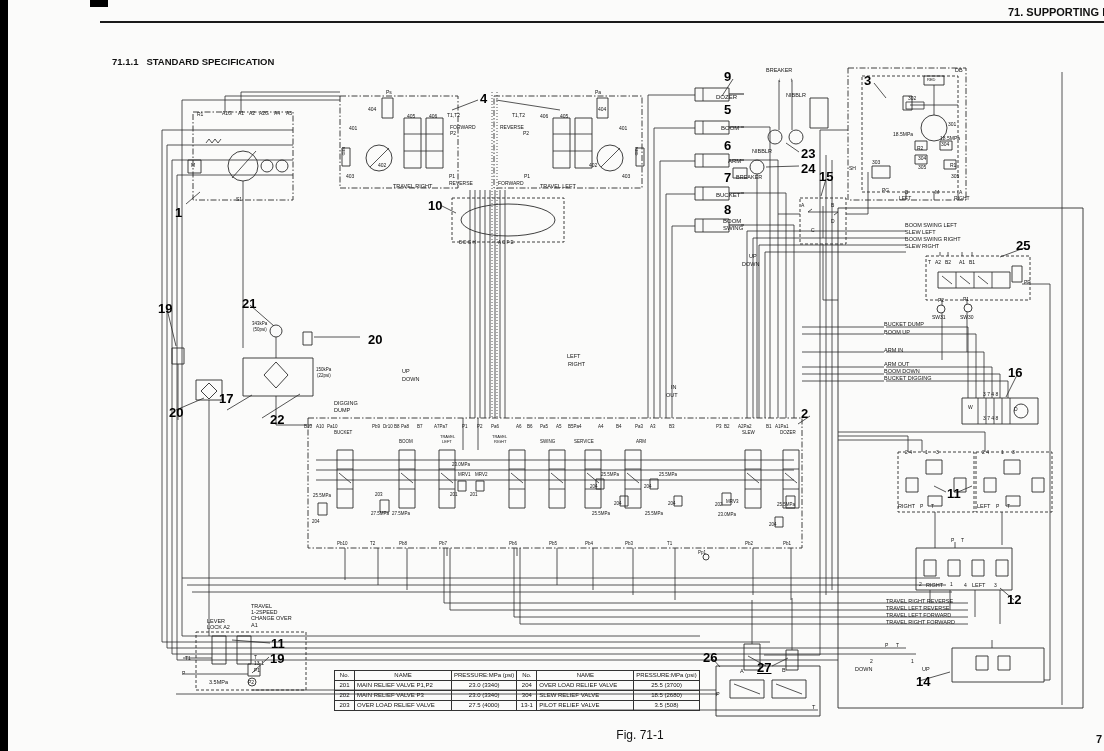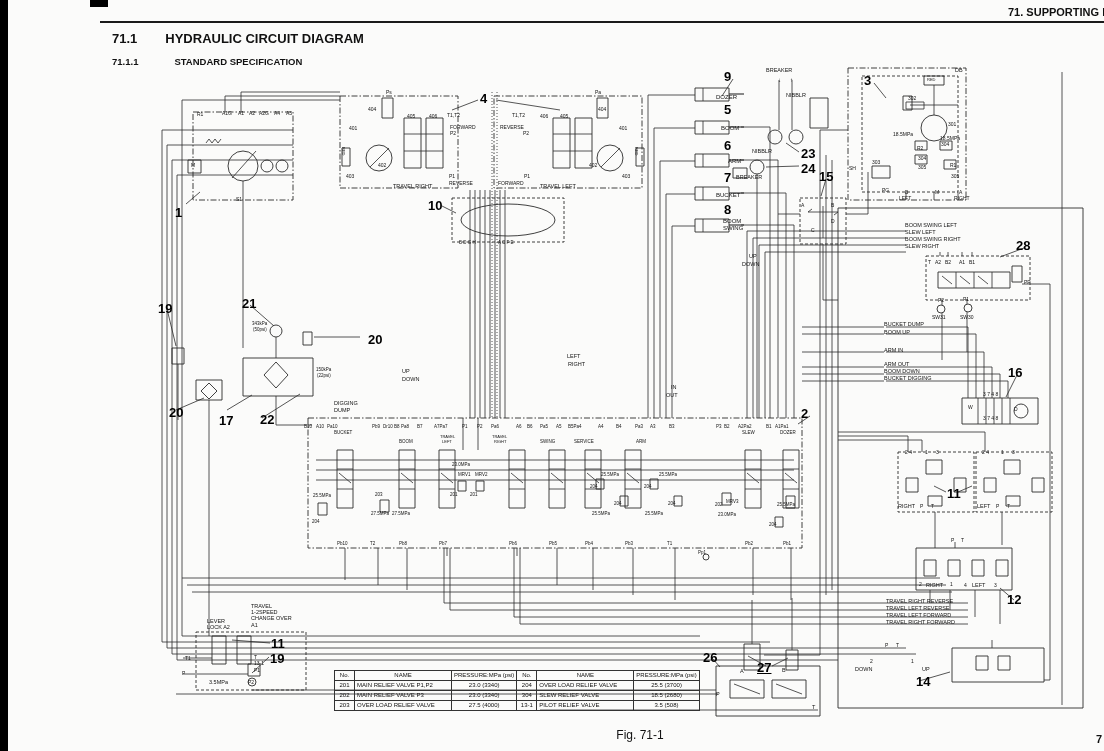--- a/index.html
+++ b/index.html
@@ -4,21 +4,21 @@
 <style>
   html,body{margin:0;padding:0;background:#222;}
   #stage{position:relative;width:1104px;height:751px;background:#fbfbfa;overflow:hidden;
          font-family:"Liberation Sans",sans-serif;color:#111;}
   .edge{position:absolute;background:#000;}
   #hdr-rule{position:absolute;left:100px;top:21px;width:1004px;border-top:2px solid #1a1a1a;}
   #page-hdr{position:absolute;left:1008px;top:6px;font-size:11px;font-weight:bold;white-space:nowrap;}
   #title-row{position:absolute;left:112px;top:31px;font-size:13px;font-weight:bold;}
   #title-row .tnum{margin-right:28px;}
   #sub-row{position:absolute;left:112px;top:56px;font-size:9.5px;font-weight:bold;}
-  #sub-row .tnum{margin-right:36px;}
+  #sub-row .tnum{margin-right:8px;}
   svg{position:absolute;left:0;top:0;}
   svg *{vector-effect:non-scaling-stroke;}
   .ln{fill:none;stroke:#2b2b2b;stroke-width:.8;}
   .ln2{fill:none;stroke:#2b2b2b;stroke-width:1.1;}
   .dash{stroke-dasharray:3,2;}
   .dashdot{stroke-dasharray:6,2,1.5,2;}
   .dotted{stroke-dasharray:1,2;}
   .box{fill:none;stroke:#2b2b2b;stroke-width:.9;}
   #labels{position:absolute;left:0;top:0;width:1104px;height:751px;}
   .lbl{position:absolute;line-height:1;white-space:nowrap;color:#141414;}
@@ -35,23 +35,20 @@
 </head>
 <body>
 
 <div id="stage">
 
   <div class="edge" style="left:0;top:0;width:8px;height:751px;"></div>
   <div class="edge" style="left:90px;top:0;width:18px;height:7px;"></div>
   <div id="hdr-rule"></div>
   <div id="page-hdr">71. SUPPORTING DATA</div>
 
-  <div id="title-row">
-    <span class="tnum">71.1</span><span>HYDRAULIC CIRCUIT DIAGRAM</span>
-  </div>
   <div id="sub-row">
     <span class="tnum">71.1.1</span><span>STANDARD SPECIFICATION</span>
   </div>
 
   <svg width="1104" height="751" viewBox="0 0 1104 751">
 
     <path class="ln" d="M293,130 H162 V642 H770"></path>
     <path class="ln" d="M293,145 H167 V648 H906"></path>
     <path class="ln" d="M293,160 H172 V654 H916"></path>
     <path class="ln" d="M293,175 H177 V660 H838"></path>
@@ -543,36 +540,36 @@
       <span class="co" style="left: 428px; top: 199px;">10</span>
       <span class="co" style="left: 724px; top: 70px;">9</span>
       <span class="co" style="left: 724px; top: 103px;">5</span>
       <span class="co" style="left: 724px; top: 139px;">6</span>
       <span class="co" style="left: 724px; top: 171px;">7</span>
       <span class="co" style="left: 724px; top: 203px;">8</span>
       <span class="co" style="left: 801px; top: 147px;">23</span>
       <span class="co" style="left: 801px; top: 162px;">24</span>
       <span class="co" style="left: 819px; top: 170px;">15</span>
       <span class="co" style="left: 864px; top: 74px;">3</span>
-      <span class="co" style="left: 1016px; top: 239px;">28</span>
+      <span class="co" style="left: 1016px; top: 239px;">25</span>
       <span class="co" style="left: 1008px; top: 366px;">16</span>
       <span class="co" style="left: 947px; top: 487px;">11</span>
       <span class="co" style="left: 1007px; top: 593px;">12</span>
       <span class="co" style="left: 916px; top: 675px;">14</span>
       <span class="co" style="left: 703px; top: 651px;">26</span>
       <span class="co" style="left: 757px; top: 661px; text-decoration: underline;">27</span>
       <span class="co" style="left: 801px; top: 407px;">2</span>
       <span class="co" style="left: 271px; top: 637px;">11</span>
       <span class="co" style="left: 270px; top: 652px;">19</span>
       <span class="co" style="left: 158px; top: 302px;">19</span>
       <span class="co" style="left: 242px; top: 297px;">21</span>
       <span class="co" style="left: 368px; top: 333px;">20</span>
-      <span class="co" style="left: 219px; top: 414px;">17</span>
+      <span class="co" style="left: 219px; top: 392px;">17</span>
       <span class="co" style="left: 169px; top: 406px;">20</span>
-      <span class="co" style="left: 260px; top: 413px;">22</span>
+      <span class="co" style="left: 270px; top: 413px;">22</span>
     </div>
 
   <table id="spec-table">
     <colgroup>
       <col style="width:20px">
         <col style="width:97px">
         <col style="width:62px">
       <col style="width:20px">
         <col style="width:97px">
         <col style="width:62px">

